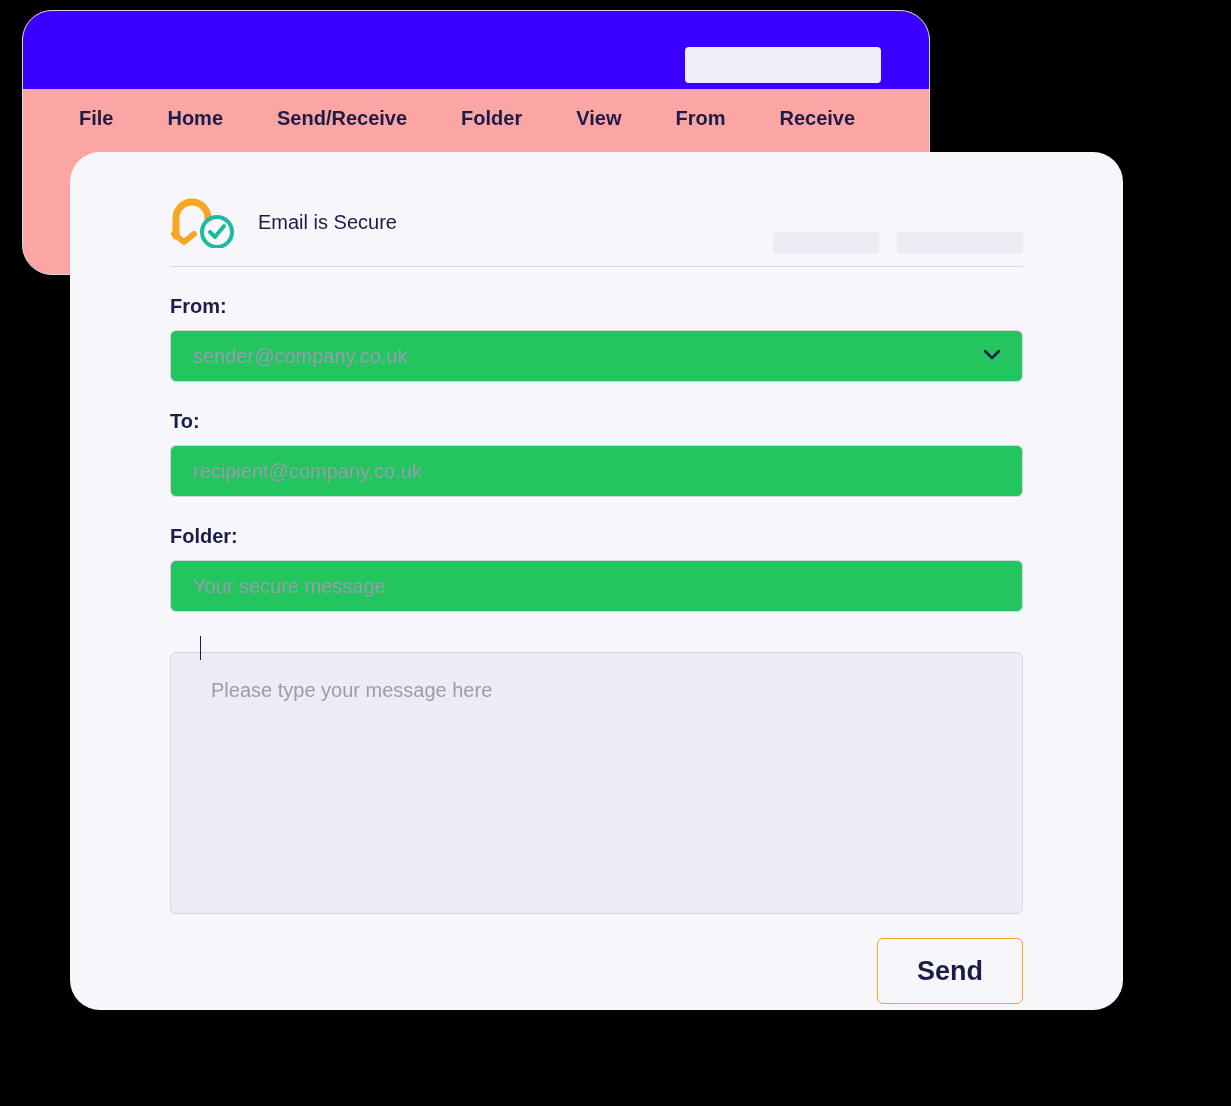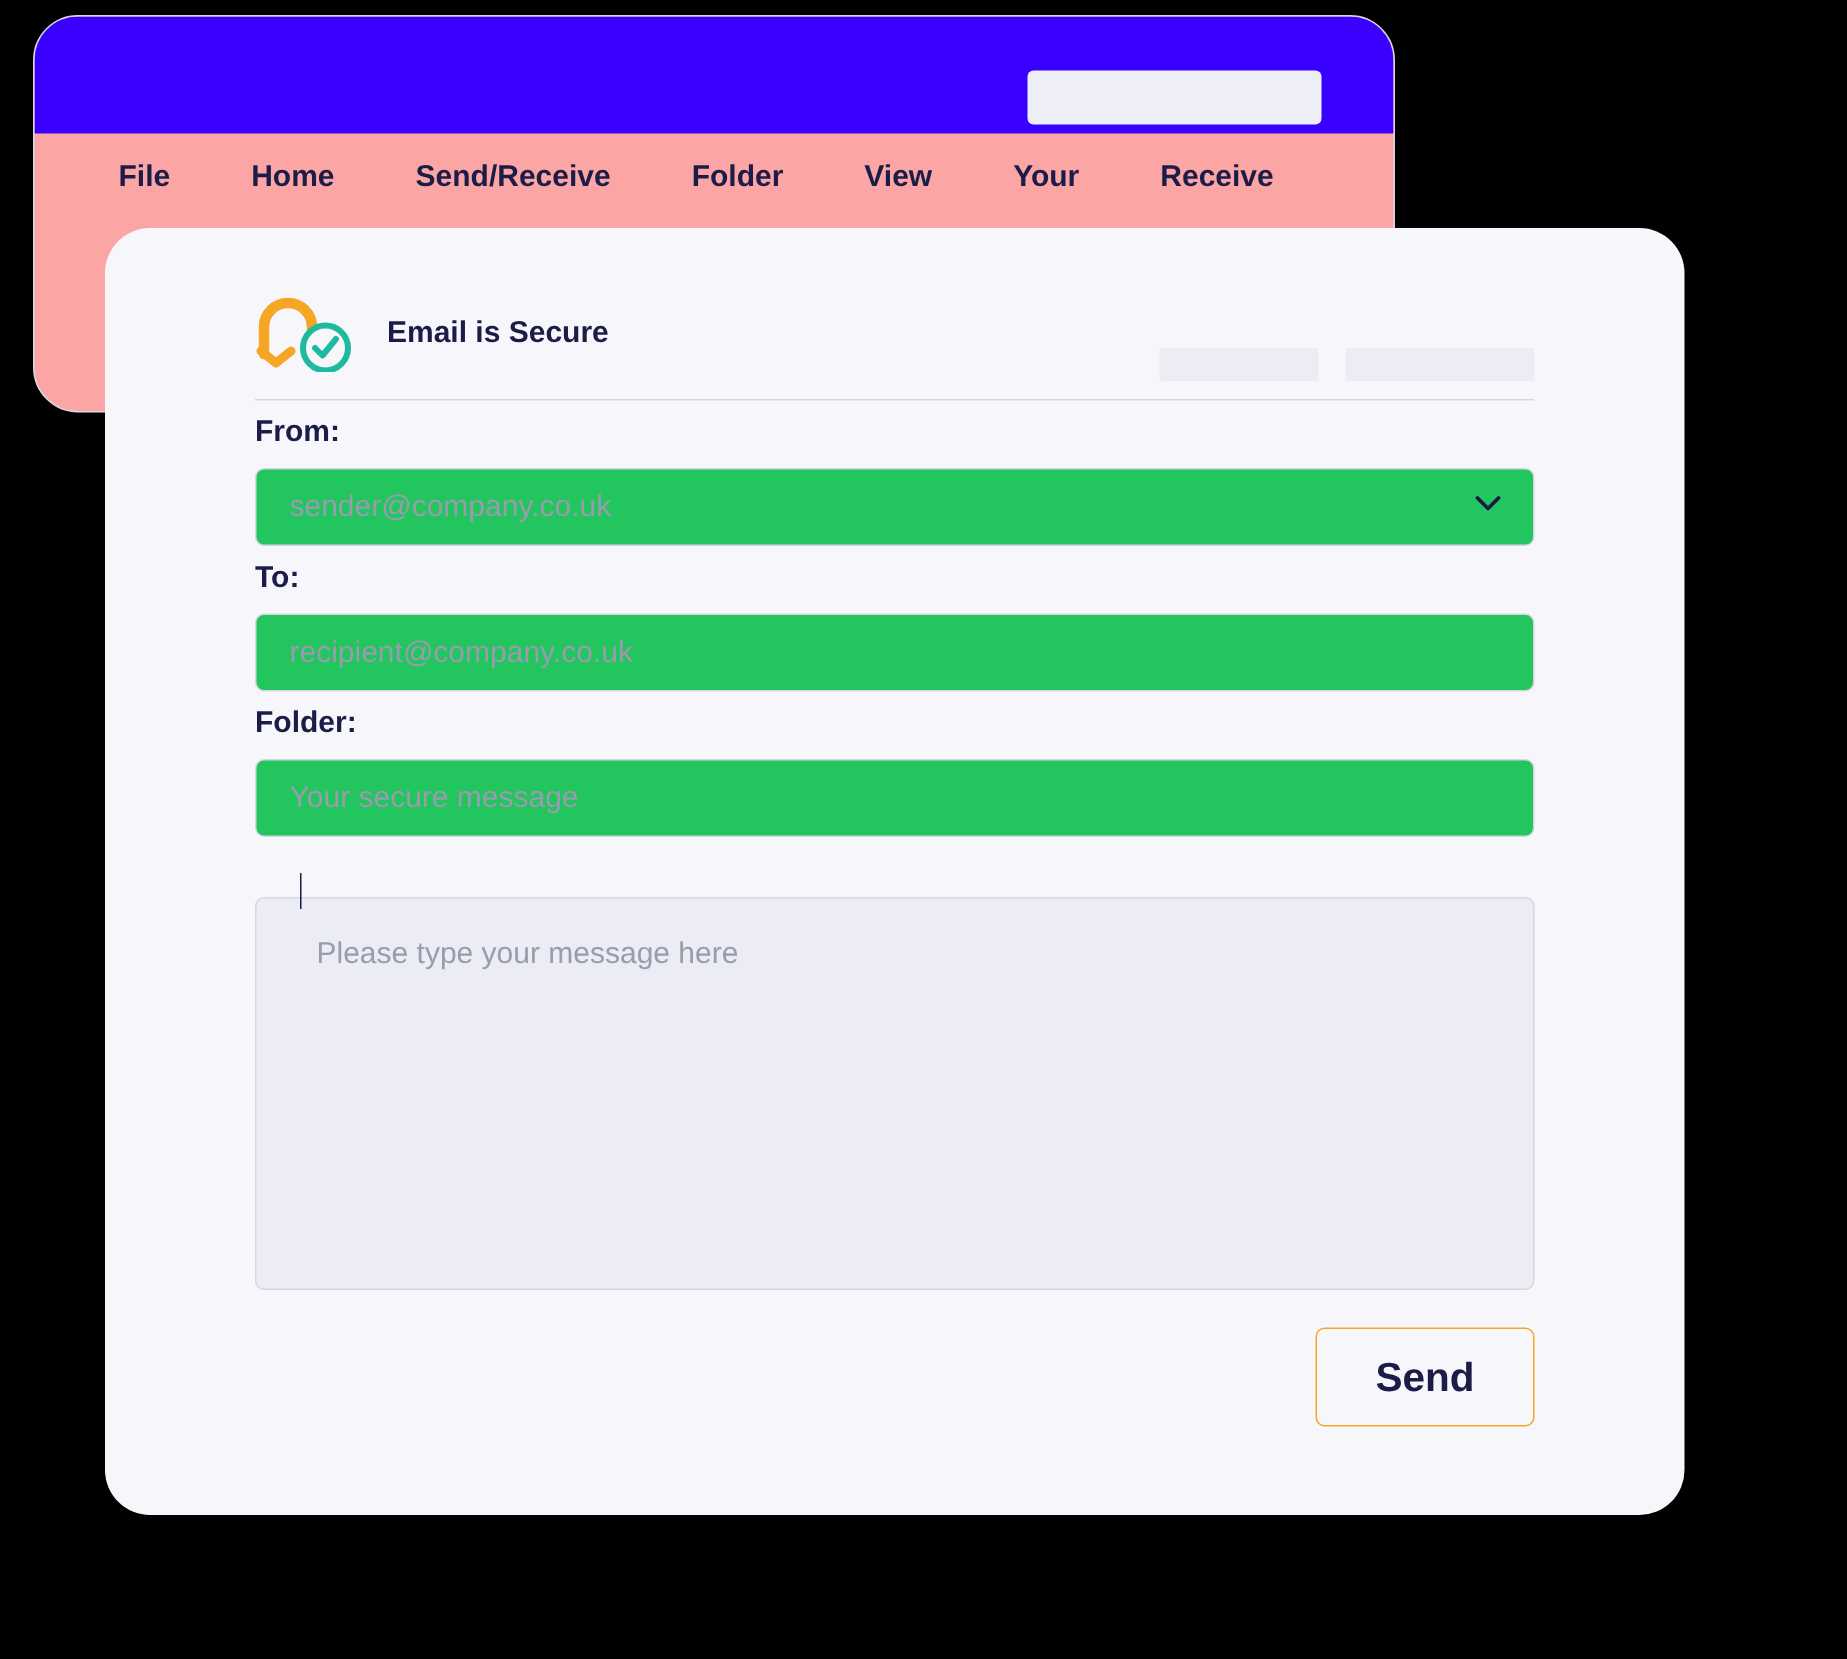--- a/index.html
+++ b/index.html
@@ -55,37 +55,37 @@
     padding-bottom: 18px;
     border-bottom: 1px solid #d6d6e2;
     position: relative;
   }
   .logo {
     width: 68px; height: 52px;
     position: relative;
   }
   .secure-title {
     font-size: 20px;
-    font-weight: 700;
+    font-weight: 400;
     color: #1b1c48;
   }
   .header-right {
     position: absolute;
     right: 0; bottom: 12px;
     display: flex; gap: 18px;
   }
   .ph-block {
     height: 22px;
     background: #ececf5;
     border-radius: 2px;
   }
   .ph1 { width: 106px; }
   .ph2 { width: 126px; }
 
-  .field { margin-top: 10px; }
+  .field { margin-top: 28px; }
   .field-label {
     font-size: 20px;
     font-weight: 600;
     color: #1b1c48;
     margin-bottom: 12px;
   }
   .field-input {
     width: 100%;
     height: 52px;
     background: #22c55e;
@@ -153,21 +153,21 @@
   <div class="appwin">
     <div class="titlebar">
       <input class="searchbox" type="text" style="">
     </div>
     <div class="menubar">
       <span>File</span>
       <span>Home</span>
       <span>Send/Receive</span>
       <span>Folder</span>
       <span>View</span>
-      <span>Your</span>
+      <span>From</span>
       <span>Receive</span>
     </div>
   </div>
 
   <div class="compose">
 
     <div class="compose-header">
       <div class="logo">
         <svg width="68" height="52" viewBox="0 0 68 52">
 

